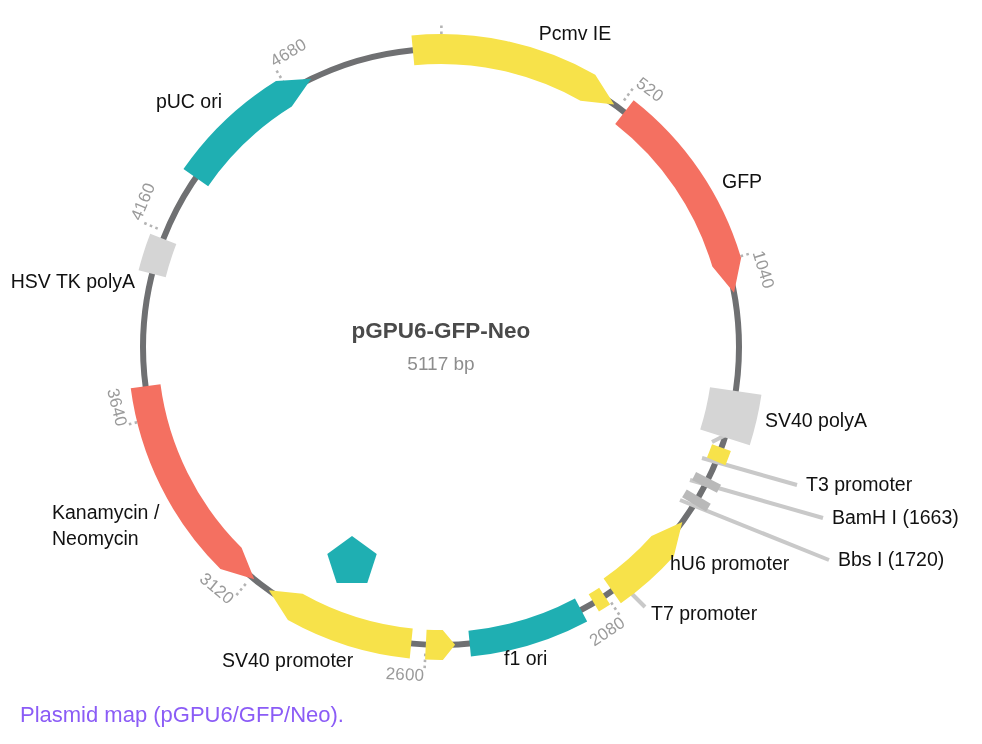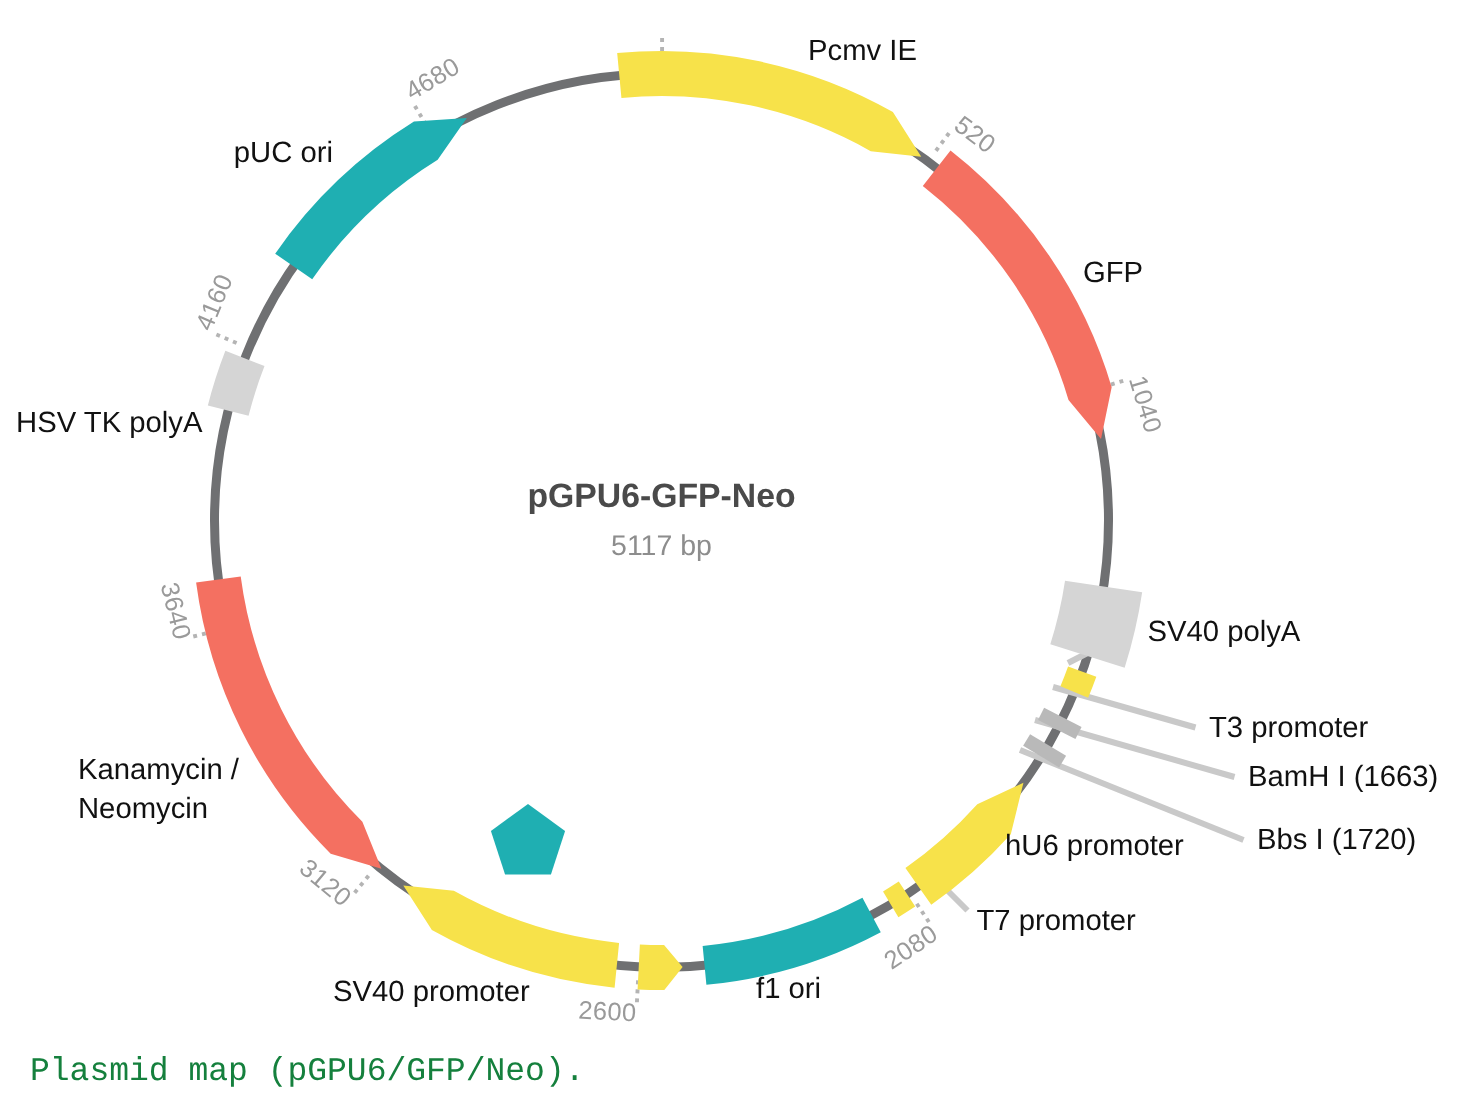--- a/index.html
+++ b/index.html
@@ -39,22 +39,22 @@
   .leader{stroke:#c9c9c9;stroke-width:4;stroke-linecap:butt;}
   .backbone{fill:none;stroke:#6f7072;stroke-width:6;}
   .tickmark{stroke:#b4b4b4;stroke-width:2.6;stroke-dasharray:2.6 3.4;stroke-linecap:butt;}
 
   #caption{
     position:absolute;
     left:20px;
     top:700px;
     width:940px;
     font-size:22px;
-    color:#15803d;
-    font-family:Liberation Mono, monospace;
+    color:#8b5cf6;
+    font-family:Liberation Sans, sans-serif;
     line-height:30px;
   }
 </style>
 </head>
 <body>
 
 <div id="map-wrap">
   <svg id="plasmid-svg" width="982" height="700" viewBox="0 0 982 700">
 
     <circle id="backbone-circle" class="backbone" cx="441" cy="347" r="298"></circle>

